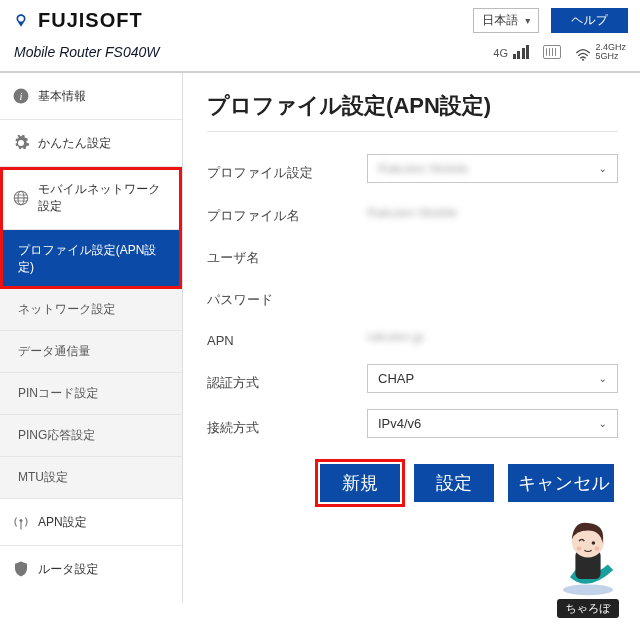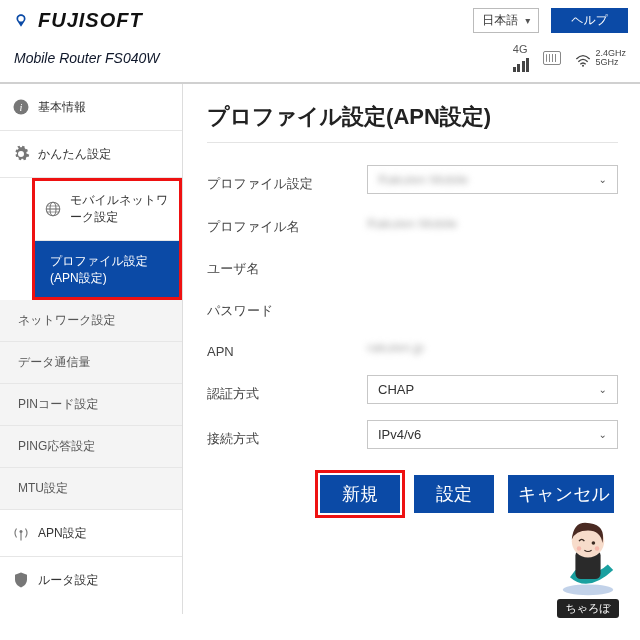--- a/index.html
+++ b/index.html
@@ -1,47 +1,47 @@
 <!DOCTYPE html>
 <html><head>
 <meta charset="utf-8">
 <style>
   * { box-sizing: border-box; margin: 0; padding: 0; }
   body { font-family: "Hiragino Sans", "Meiryo", sans-serif; font-size: 13px; color: #333; background: #fff; width: 640px; height: 640px; overflow: hidden; position: relative; }
 
   .topbar { display: flex; align-items: center; justify-content: space-between; padding: 8px 12px 4px 12px; }
-  .brand { display: flex; align-items: center; gap: 8px; font-style: italic; }
+  .brand { display: flex; align-items: center; gap: 8px; }
   .brand-name { font-size: 20px; font-weight: 900; letter-spacing: 1px; color: #111; }
   .top-controls { display: flex; align-items: center; gap: 12px; }
   .lang-select { display: flex; align-items: center; justify-content: space-between; border: 1px solid #bbb; background:#fff; padding: 3px 8px; font-size: 12px; width: 66px; cursor: pointer; }
   .chev { font-size: 10px; color:#555; }
   .help-btn { background: #0b4aa6; color: #fff; padding: 4px 20px; font-size: 12px; border: none; cursor: pointer; }
 
   .subbar { display: flex; align-items: center; justify-content: space-between; padding: 6px 14px 10px 14px; border-bottom: 2px solid #d0d0d0; }
   .model { font-style: italic; font-size: 14px; color: #0f172a; font-weight: 500; }
   .status-icons { display: flex; align-items: center; gap: 14px; color:#555; }
-  .sig { display:flex; align-items:center; gap:3px;flex-direction:column; }
+  .sig { display:flex; align-items:flex-end; gap:3px; }
   .sig .label { font-size: 11px; margin-right:2px; }
   .bars { display:flex; align-items:flex-end; gap:1.5px; }
   .bars span { display:block; width:3px; background:#444; }
   .bars span:nth-child(1){height:5px}.bars span:nth-child(2){height:8px}.bars span:nth-child(3){height:11px}.bars span:nth-child(4){height:14px}
   .sim-icon { width:18px; height:14px; border:1.5px solid #888; border-radius:2px; position:relative; }
   .sim-icon::before { content:""; position:absolute; top:2px; left:2px; right:2px; bottom:2px; background:repeating-linear-gradient(90deg,#888 0 1px,transparent 1px 3px); border-radius:1px; }
   .wifi { display:flex; align-items:flex-end; gap:4px; }
   .wifi-arc { width:16px; height:12px; }
   .wifi-labels { display:flex; flex-direction:column; font-size:9px; line-height:1; color:#444; }
 
   .layout { display:flex; height: calc(640px - 110px); }
   .sidebar { width: 183px; border-right: 1px solid #ddd; }
   .side-item { display:flex; align-items:center; gap:8px; padding: 14px 12px; border-bottom: 1px solid #e6e6e6; font-size: 12px; color:#333; cursor:pointer; background:#fff; }
   .side-sub { display:flex; align-items:center; padding: 12px 12px 12px 18px; border-bottom: 1px solid #e6e6e6; font-size: 12px; color:#555; cursor:pointer; background:#f4f4f4; }
   .side-sub.active { background:#0b4aa6; color:#fff; }
   .icon { width:18px; height:18px; display:flex; align-items:center; justify-content:center; color:#777; flex-shrink:0; }
   .icon svg { width:18px; height:18px; }
-  .hl-box { position:relative;margin-left:32px; }
+  .hl-box { position:relative; }
 
   .main { flex:1; padding: 18px 22px 0 24px; }
   .page-title { font-size: 22px; color:#222; padding-bottom: 10px; border-bottom: 1px solid #e4e4e4; margin-bottom: 22px; }
   .form-row { display:flex; align-items:center; margin-bottom: 16px; }
   .form-label { width: 160px; font-size: 13px; color:#444;margin-top:8px; }
   .form-text { flex:1; font-size:13px; color:#aaa; filter: blur(3px); }
   .form-select { flex:1; display:flex; align-items:center; justify-content:space-between; border:1px solid #c7c7c7; padding:6px 10px; font-size:13px; background:#fff; cursor:pointer; }
 
   .btn-row { display:flex; gap:14px; justify-content:flex-end; margin-top: 26px; padding-right: 4px; }
   .btn { background:#0b4aa6; color:#fff; border:none; padding:7px 22px; font-size:18px; cursor:pointer; min-width:72px; }

